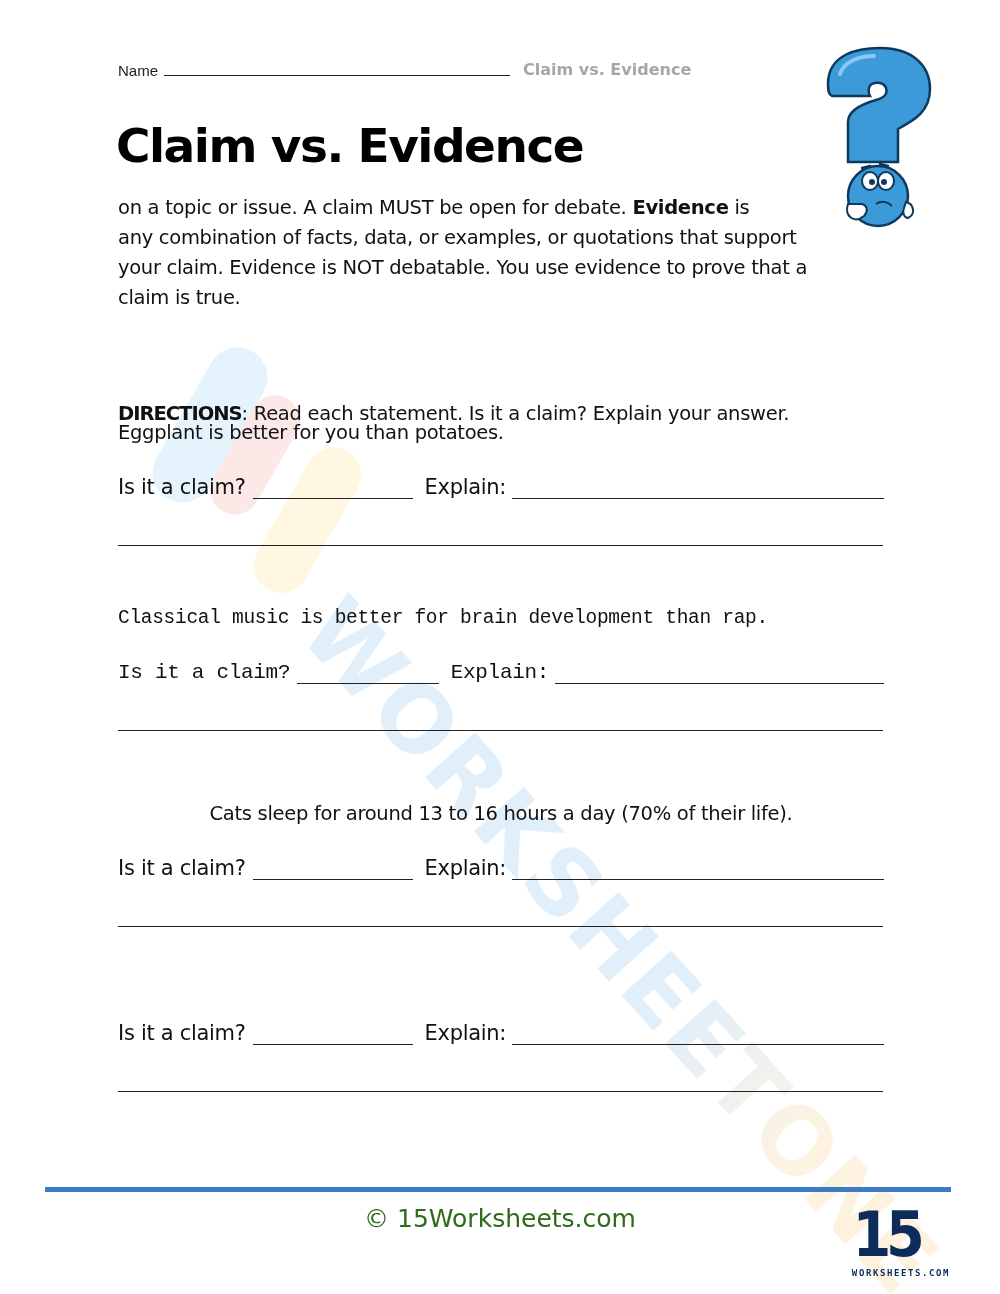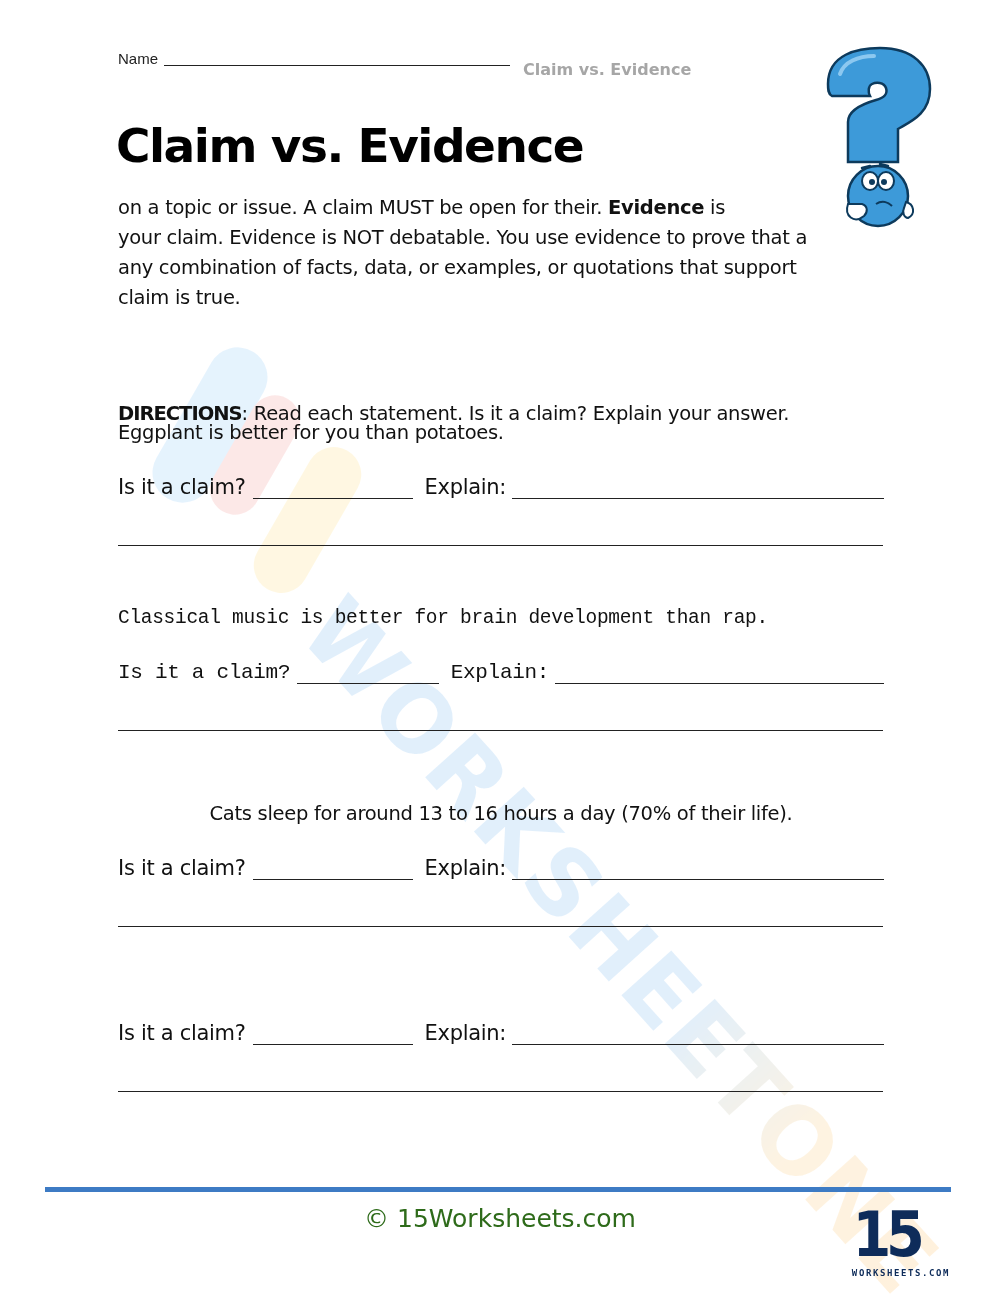--- a/index.html
+++ b/index.html
@@ -16,21 +16,21 @@
       font-family: "DejaVu Sans", sans-serif; font-weight: bold; font-size: 92px;
       letter-spacing: 2px; white-space: nowrap;
       background: linear-gradient(90deg, #1e88e5 0%, #1e88e5 60%, #f9a825 80%, #ff9800 100%);
       -webkit-background-clip: text; background-clip: text; color: transparent;
     }
     .wm-blob { position: absolute; border-radius: 40px; transform: rotate(30deg); }
     .wm-blob.b1 { left: 10px; top: 10px; width: 60px; height: 170px; background: #42a5f5; }
     .wm-blob.b2 { left: 60px; top: 60px; width: 50px; height: 130px; background: #ef5350; }
     .wm-blob.b3 { left: 110px; top: 110px; width: 55px; height: 160px; background: #ffca28; }
 
-    .name-row { position: absolute; left: 118px; top: 50px; display: flex; align-items: center; }
+    .name-row { position: absolute; left: 118px; top: 62px; display: flex; align-items: flex-start; }
     .name-label { font-family: "Liberation Sans", sans-serif; font-size: 15px; color: #222; }
     .name-line { width: 346px; border-bottom: 1.5px solid #222; margin-left: 6px; height: 14px; }
     .header-title {
       position: absolute; left: 523px; top: 60px;
       font-family: "DejaVu Sans", sans-serif; font-weight: bold; font-size: 16px; color: #a6a6a6;
     }
 
     .page-title {
       position: absolute; left: 116px; top: 118px;
       font-family: "DejaVu Sans", sans-serif; font-weight: bold; font-size: 47px;
@@ -104,23 +104,23 @@
   <ellipse cx="68" cy="137" rx="8" ry="9" fill="#fff" stroke="#0d3a5c" stroke-width="2"></ellipse>
   <circle cx="54" cy="138" r="3" fill="#0d3a5c"></circle>
   <circle cx="66" cy="138" r="3" fill="#0d3a5c"></circle>
   <path d="M44 124 L 52 122 M 62 120 L 70 122" stroke="#0d3a5c" stroke-width="2.5" stroke-linecap="round"></path>
   <path d="M58 160 C 64 156, 70 158, 74 162" stroke="#0d3a5c" stroke-width="2" fill="none"></path>
   <path d="M30 160 C 26 172, 36 180, 46 172 C 50 168, 50 162, 44 160 Z" fill="#fff" stroke="#0d3a5c" stroke-width="2"></path>
   <path d="M88 158 C 96 160, 98 170, 90 174 C 86 174, 84 168, 86 164 Z" fill="#fff" stroke="#0d3a5c" stroke-width="2"></path>
 </svg>
 
 <div class="intro">
-  <span class="line"><span>on a topic or issue. A claim MUST be open for their. </span><b>Evidence</b><span> is</span></span>
+  <span class="line"><span>on a topic or issue. A claim MUST be open for debate. </span><b>Evidence</b><span> is</span></span>
+  <span class="line">any combination of facts, data, or examples, or quotations that support</span>
   <span class="line">your claim. Evidence is NOT debatable. You use evidence to prove that a</span>
-  <span class="line">any combination of facts, data, or examples, or quotations that support</span>
   <span class="line">claim is true.</span>
 </div>
 
 <div class="directions">
   <b>DIRECTIONS</b><span>: Read each statement. Is it a claim? Explain your answer.</span>
 </div>
 
 <div class="question" style="top:421px;">
   <div class="q-statement">Eggplant is better for you than potatoes.</div>
   <div class="q-row">

